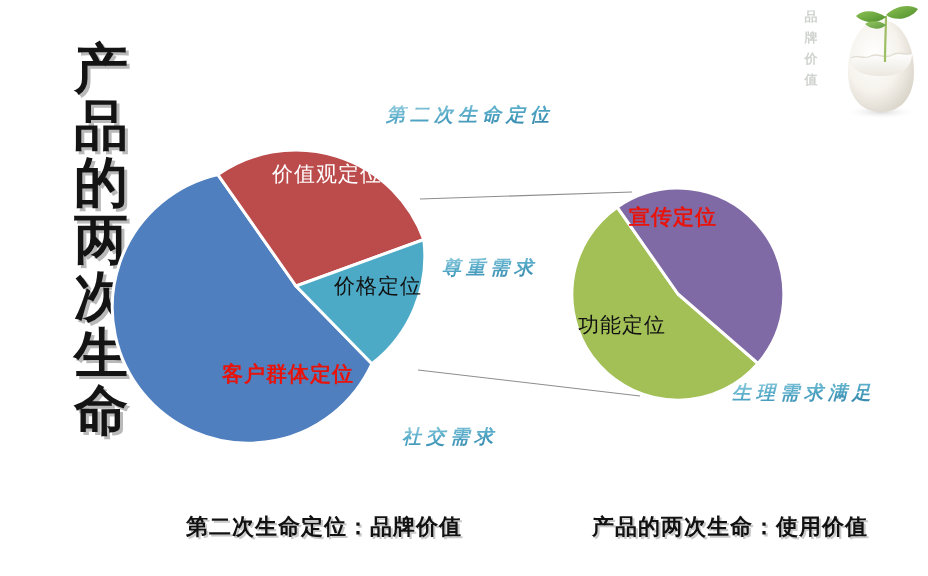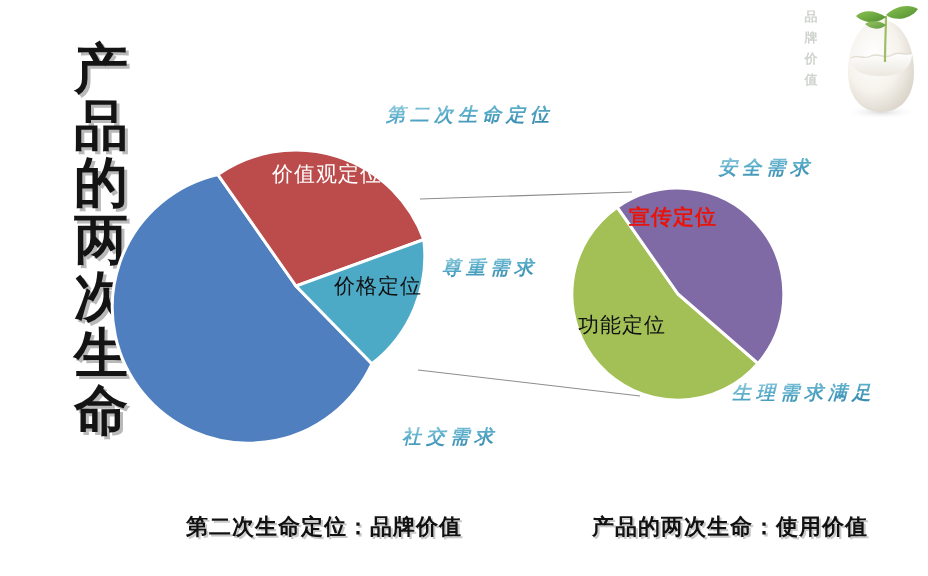--- a/index.html
+++ b/index.html
@@ -192,37 +192,37 @@
       <path d="M136,136 L57.9,24.6 A136,136 0 1,0 211.9,213.8 Z" fill="#4f7fbe" stroke="#ffffff" stroke-width="3"></path>
 
       <path d="M136,136 L263.8,89.5 A136,136 0 0,0 57.9,24.6 Z" fill="#bc4b4b" stroke="#ffffff" stroke-width="3"></path>
 
       <path d="M136,136 L211.9,213.8 A136,136 0 0,0 263.8,89.5 Z" fill="#4daac7" stroke="#ffffff" stroke-width="3"></path>
     </svg>
   </div>
 
   <div class="slice-label" id="lbl-valueview">价值观定位</div>
   <div class="slice-label" id="lbl-price">价格定位</div>
+  <div class="slice-label" id="lbl-customer">客户群体定位</div>
 
   <div class="pie" id="pie-right">
     <svg viewBox="0 0 212 212" xmlns="http://www.w3.org/2000/svg">
 
       <path d="M106,106 L45.2,19.2 A106,106 0 1,0 186,175.5 Z" fill="#a3c057" stroke="#ffffff" stroke-width="3"></path>
 
       <path d="M106,106 L186,175.5 A106,106 0 0,0 45.2,19.2 Z" fill="#7f6aa5" stroke="#ffffff" stroke-width="3"></path>
     </svg>
   </div>
 
   <div class="slice-label" id="lbl-promo">宣传定位</div>
   <div class="slice-label" id="lbl-function">功能定位</div>
 
   <div class="brush" id="ann-self">第二次生命定位</div>
   <div class="brush" id="ann-respect">尊重需求</div>
   <div class="brush" id="ann-social">社交需求</div>
-  <div class="brush" id="ann-safety">安全需求</div>
   <div class="brush" id="ann-physio">生理需求满足</div>
 
   <div class="caption" id="caption-second">第二次生命定位：品牌价值</div>
   <div class="caption" id="caption-first">产品的两次生命：使用价值</div>
 
   <div id="decor">
     <div id="decor-brand">品牌价值</div>
     <svg id="decor-art" viewBox="0 0 94 128" xmlns="http://www.w3.org/2000/svg">
       <defs>
         <radialGradient id="shellg" cx="38%" cy="38%" r="72%">

